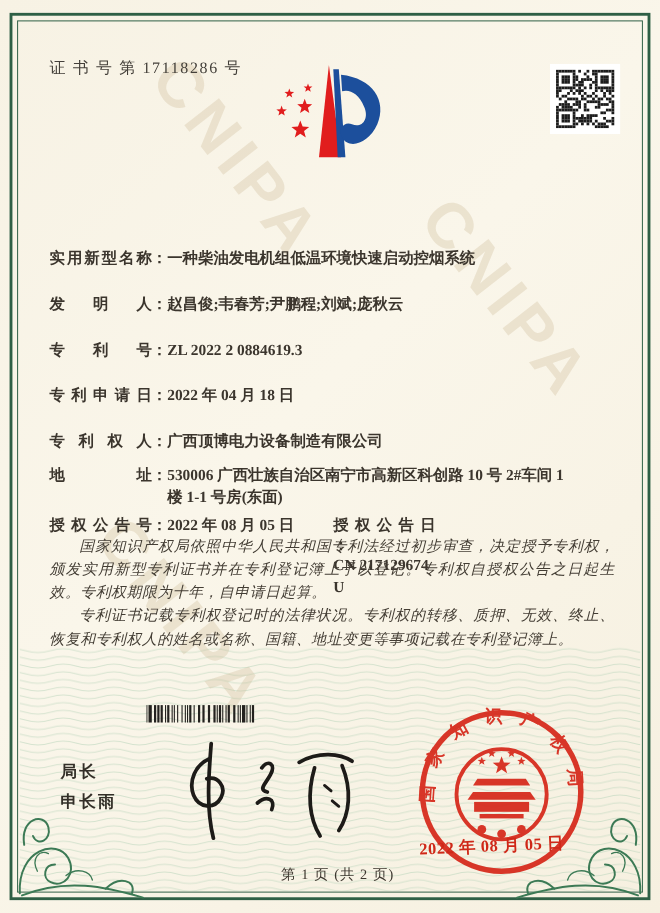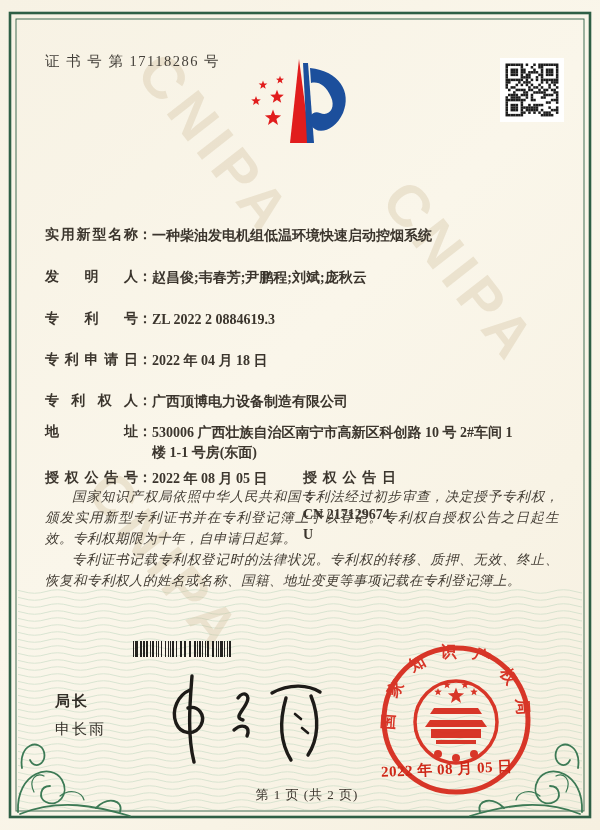--- a/index.html
+++ b/index.html
@@ -50,21 +50,21 @@
   .r0{top:0;} .r1{top:42px;} .r2{top:84px;} .r3{top:125px;} .r4{top:166px;} .r5{top:197px;} .r6{top:243px;}
   .grant-col { position:absolute; left:258px; top:0; }
   .grant-col .label { width:93px; }
   .paras { position:absolute; left:45px; top:486px; width:514px;font-style:italic; }
   .paras p {
     font-size:13.5px; line-height:21px; text-indent:2em;
     text-align:justify; color:#433d34; letter-spacing:0.5px;
   }
   .barcode { position:absolute; left:133px; top:641px; width:102px; height:16px; }
   .director-title { position:absolute; left:55px; top:692px; font-size:15px; font-weight:bold; letter-spacing:2px; color:#332f28; }
-  .director-name  { position:absolute; left:55px; top:720px; font-size:15px; font-weight:normal; letter-spacing:2px; color:#332f28; }
+  .director-name  { position:absolute; left:55px; top:720px; font-size:15px; font-weight:bold; letter-spacing:2px; color:#332f28; }
   .signature { position:absolute; left:150px; top:662px; width:185px; height:108px; }
   .seal { position:absolute; left:368px; top:632px; width:176px; height:176px; z-index:4; opacity:0.93; }
   .seal-date {
     position:absolute; left:381px; top:760px; z-index:5;
     font-size:15px; font-weight:bold; color:#cf2818; letter-spacing:0.5px;
     transform:rotate(-2.5deg); white-space:nowrap;
   }
   .page-info {
     position:absolute; left:14px; right:0; top:786px; z-index:3;
     text-align:center; font-size:13px; color:#3c362e; letter-spacing:1px;

